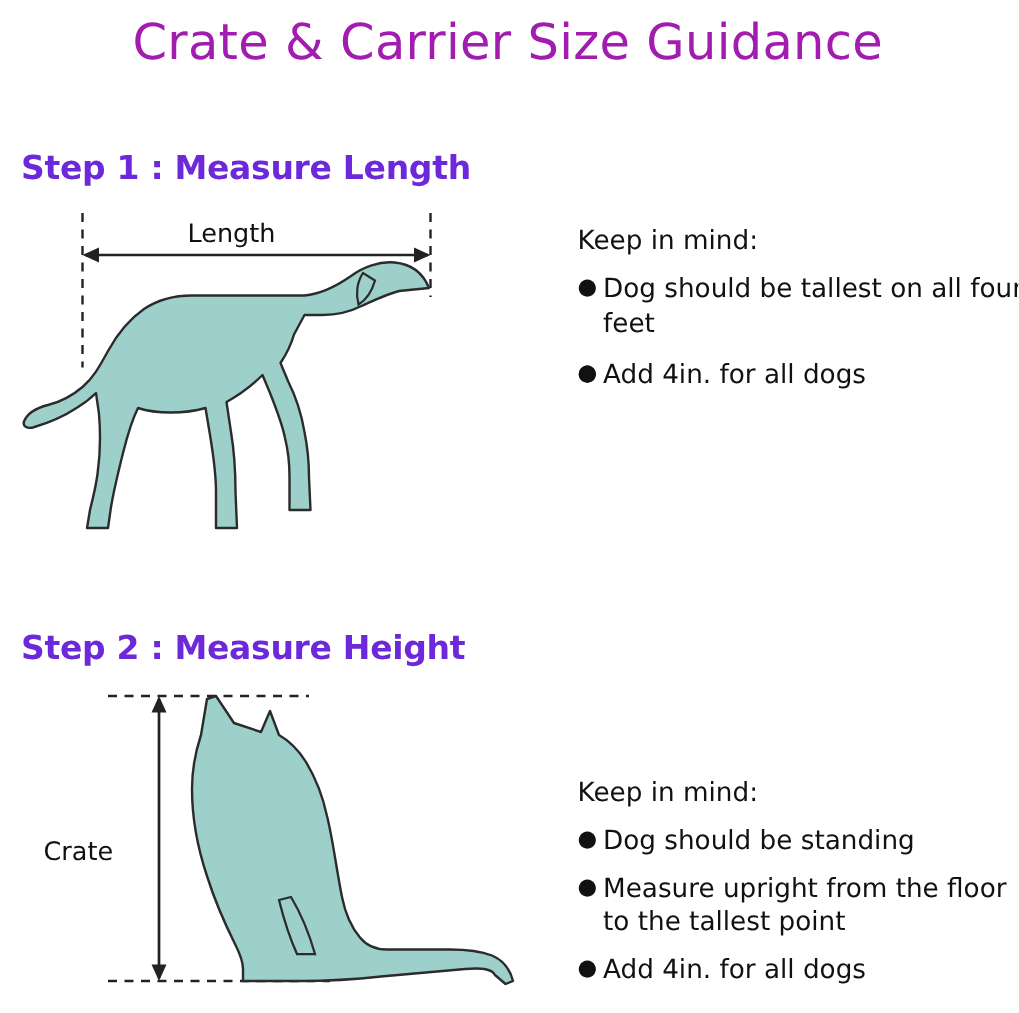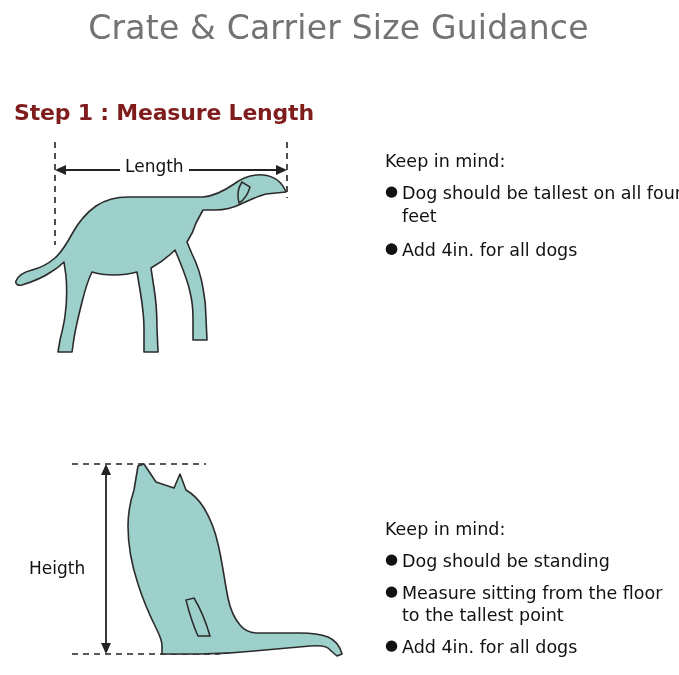--- a/index.html
+++ b/index.html
@@ -20,28 +20,28 @@
   }
   .title {
     position: absolute;
     top: 8px;
     left: 0;
     width: 677px;
     text-align: center;
     font-size: 33px;
     font-weight: 400;
     letter-spacing: 0.2px;
-    color: #737373;
+    color: #a21caf;
     font-family: "DejaVu Sans", sans-serif;
   }
   .step-heading {
     position: absolute;
     font-size: 22px;
     font-weight: 700;
-    color: #7f1d1d;
+    color: #6d28d9;
     letter-spacing: -0.2px;
     white-space: nowrap;
   }
   #step1-heading { top: 100px; left: 14px; }
   #step2-heading { top: 420px; left: 14px; }
 
   .notes {
     position: absolute;
     width: 300px;
     font-size: 17.5px;
@@ -82,21 +82,21 @@
   #diagram2 { top: 450px; left: 10px; width: 350px; height: 220px; }
 
   .measure-label {
     position: absolute;
     font-size: 17px;
     color: #111111;
     background: #ffffff;
     padding: 0 5px;
     white-space: nowrap;
   }
-  #length-label { top: 156px; left: 120px; }
+  #length-label { top: 146px; left: 120px; }
   #height-label { top: 558px; left: 24px; }
 
   svg { display: block; }
 </style>
 </head>
 <body>
 
 <div id="page">
 
   <div class="title">Crate &amp; Carrier Size Guidance</div>
@@ -167,20 +167,21 @@
       <li class="note-item">
         <span class="bullet">●</span>
       </li>
       <li class="note-item">
         <span class="bullet">●</span>
         <span>Add 4in. for all dogs</span>
       </li>
     </ul>
   </div>
 
+  <div class="step-heading" id="step2-heading">Step 2 : Measure Height</div>
 
   <div class="diagram" id="diagram2">
     <svg width="350" height="220" viewBox="0 0 350 220">
 
       <line x1="62" y1="14" x2="196" y2="14" stroke="#222" stroke-width="1.6" stroke-dasharray="6,5"></line>
       <line x1="62" y1="204" x2="210" y2="204" stroke="#222" stroke-width="1.6" stroke-dasharray="6,5"></line>
 
       <line x1="96" y1="16" x2="96" y2="202" stroke="#222" stroke-width="1.8"></line>
       <polygon points="96,14 91,25 101,25" fill="#222"></polygon>
       <polygon points="96,204 91,193 101,193" fill="#222"></polygon>
@@ -208,32 +209,32 @@
                C189,50 183,44 176,40
                L170,24
                L164,38
                C158,36 152,34 146,32
                L134,14 Z" fill="#9ed0cb" stroke="#2b2b2b" stroke-width="1.6" stroke-linejoin="round"></path>
 
       <path d="M176,150 C179,162 183,175 188,186 L200,186 C196,172 190,158 184,148 Z" fill="#9ed0cb" stroke="#2b2b2b" stroke-width="1.5"></path>
     </svg>
   </div>
 
-  <div class="measure-label" id="height-label">Heigth</div>
+  <div class="measure-label" id="height-label">Crate</div>
 
   <div class="notes" id="notes2">
     <p class="notes-title">Keep in mind:</p>
     <ul class="note-list">
       <li class="note-item">
         <span class="bullet">●</span>
         <span>Dog should be standing</span>
       </li>
       <li class="note-item">
         <span class="bullet">●</span>
-        <span>Measure sitting from the floor to the tallest point</span>
+        <span>Measure upright from the floor to the tallest point</span>
       </li>
       <li class="note-item">
         <span class="bullet">●</span>
         <span>Add 4in. for all dogs</span>
       </li>
     </ul>
   </div>
 
 </div>
 

